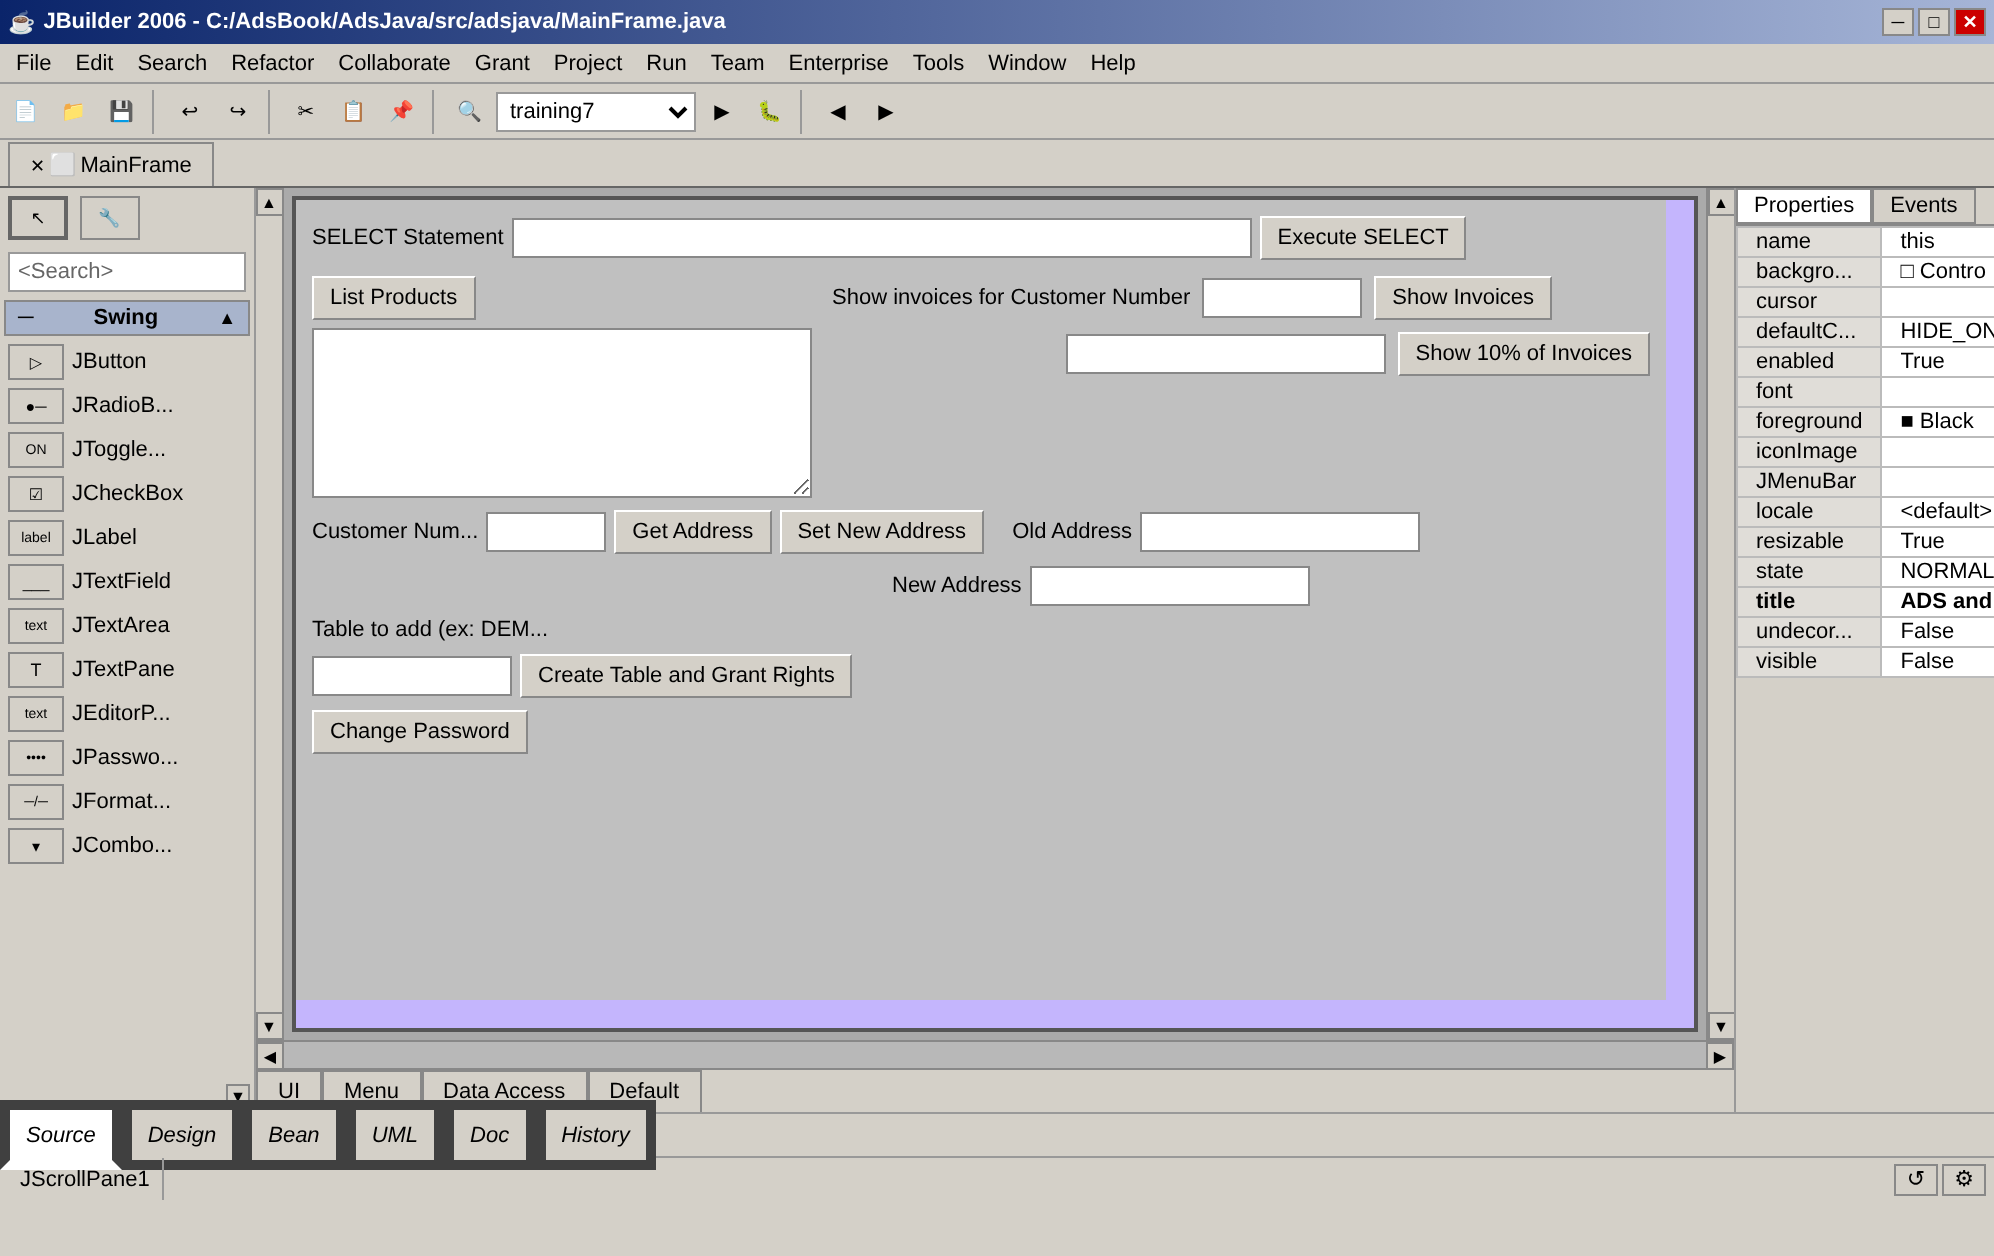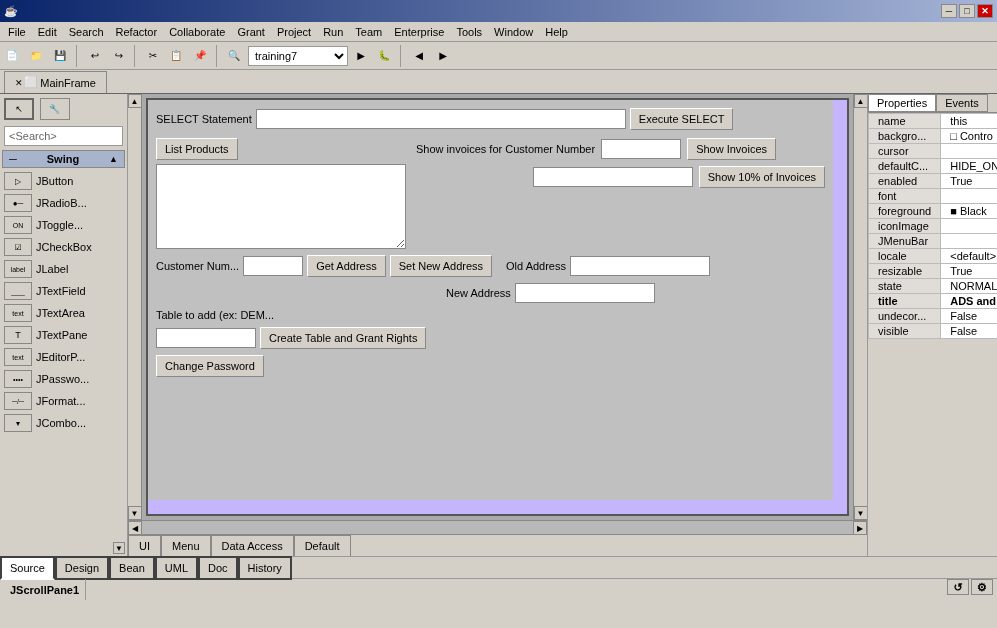--- a/index.html
+++ b/index.html
@@ -216,37 +216,37 @@
     
     .bottom-row {
       display: flex;
       align-items: center;
       background: #d4d0c8;
       border-top: 1px solid #999;
       height: 22px;
     }
     .source-tab {
       padding: 2px 8px;
-      border: 2px solid #404040;
-      background: #d4d0c8;
-      cursor: pointer;
-      font-size: 11px;
-      height: 24px; display: flex; align-items: center;
+      border: 5px solid #404040;
+      background: #d4d0c8;
+      cursor: pointer;
+      font-size: 11px;
+      height: 35px; display: flex; align-items: center; font-style: italic;
     }
     .source-tab.active { background: white; border-bottom-color: white; }
 
     
     .status-bar {
       height: 22px;
       background: #d4d0c8;
       border-top: 1px solid #999;
       display: flex;
+      align-items: center;
       padding: 0 4px;
       font-size: 11px;
-      font-weight: bold;
     }
     .status-item {
       padding: 0 6px;
       border-right: 1px solid #999;
       height: 100%;
       display: flex; align-items: center;
     }
     .scroll-btn {
       width: 14px; height: 14px;
       background: #d4d0c8;
@@ -289,20 +289,21 @@
       background: white;
     }
     .prop-row-title td { font-weight: bold; }
   </style>
 </head>
 <body>
 
 <div class="title-bar">
   <div class="title-bar-left">
     <span>☕</span>
+    <span>JBuilder 2006 - C:/AdsBook/AdsJava/src/adsjava/MainFrame.java</span>
   </div>
   <div class="title-bar-right">
     <div class="win-btn minimize">─</div>
     <div class="win-btn maximize">□</div>
     <div class="win-btn close">✕</div>
   </div>
 </div>
 
 <div class="menu-bar">
   <span class="menu-item">File</span>

